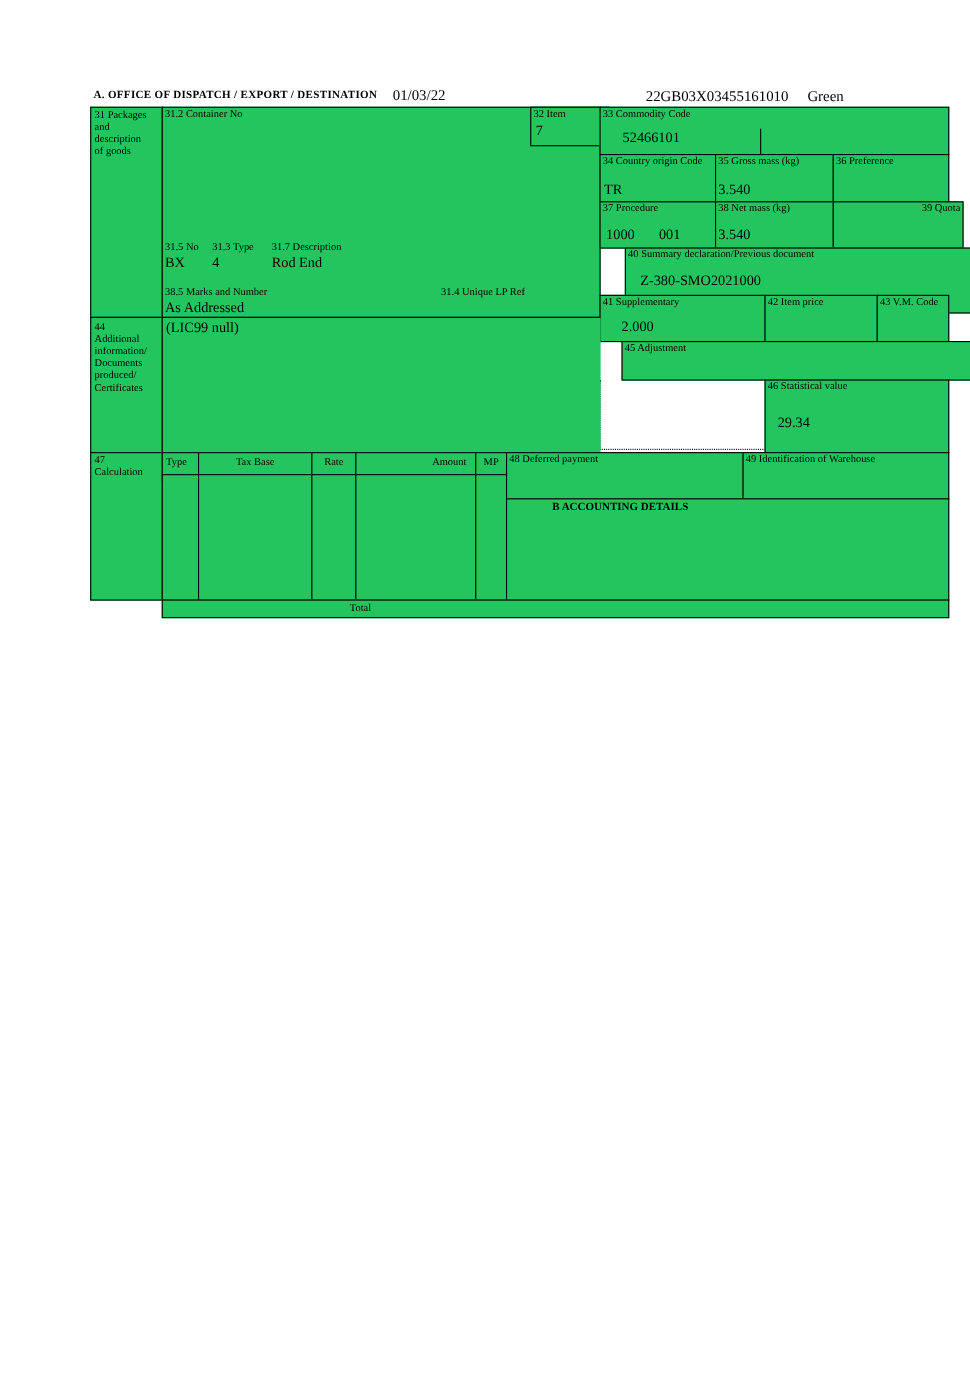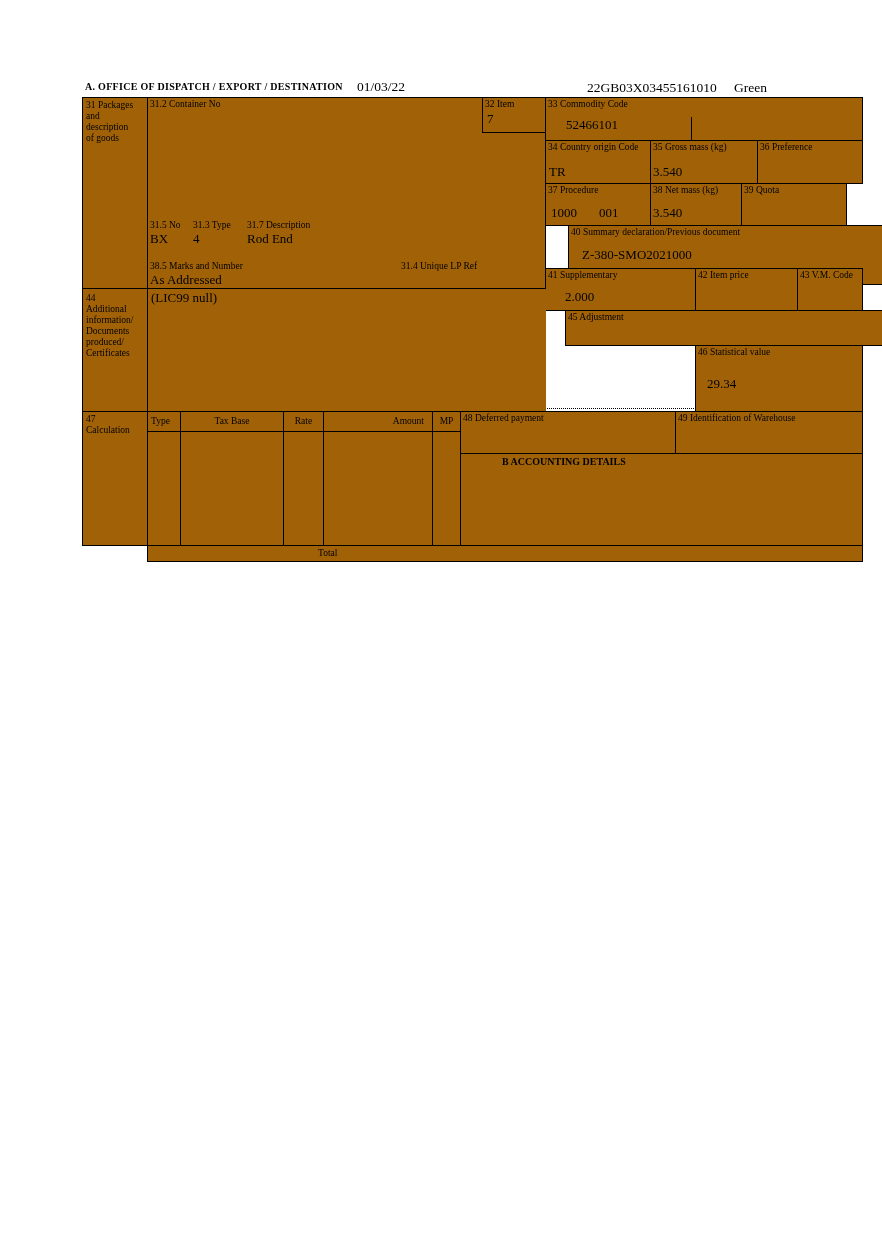--- a/index.html
+++ b/index.html
@@ -1,19 +1,19 @@
 <!DOCTYPE html>
 <html><head>
 <meta charset="utf-8">
 <style>
   html,body{margin:0;padding:0;background:#fff;}
   #page{position:relative;width:882px;height:1250px;background:#fff;
         font-family:"Liberation Serif",serif;color:#000;overflow:hidden;}
   .abs{position:absolute;box-sizing:border-box;}
-  .box{position:absolute;box-sizing:border-box;border:1px solid #000;background:#a16207;}
+  .box{position:absolute;box-sizing:border-box;border:1px solid #000;background:#22c55e;}
   .lbl{font-size:9.5px;line-height:11px;}
   .pad{padding:1px 2px;}
   .pre{white-space:pre-line;}
   .val{font-size:13px;line-height:14px;}
   .bold{font-weight:bold;}
   .dotted{position:absolute;box-sizing:border-box;
           border-left:1px dotted #000;border-bottom:1px dotted #000;}
   .hcell{font-size:9.5px;line-height:19px;}
   .tcenter{text-align:center;}
   .tright{text-align:right;padding-right:8px;}
@@ -81,21 +81,21 @@
     <div class="lbl pad">37 Procedure</div>
     <div style="display:flex;gap:22px;margin:9px 0 0 5px;">
       <span class="val">1000</span>
       <span class="val">001</span>
     </div>
   </div>
   <div class="box" style="left:650px;top:183px;width:108px;height:43px;">
     <div class="lbl pad">38 Net mass (kg)</div>
     <div class="val" style="margin:9px 0 0 2px;">3.540</div>
   </div>
-  <div class="box" style="left:741px;top:183px;width:106px;height:43px;">
+  <div class="box" style="left:757px;top:183px;width:119px;height:43px;text-align:right;">
     <div class="lbl pad">39 Quota</div>
   </div>
 
   <div class="box" style="left:568px;top:225px;width:318px;height:60px;">
     <div class="lbl pad">40 Summary declaration/Previous document</div>
     <div class="val" style="margin:9px 0 0 13px;">Z-380-SMO2021000</div>
   </div>
 
   <div class="box" style="left:545px;top:268px;width:151px;height:43px;">
     <div class="lbl pad">41 Supplementary</div>

